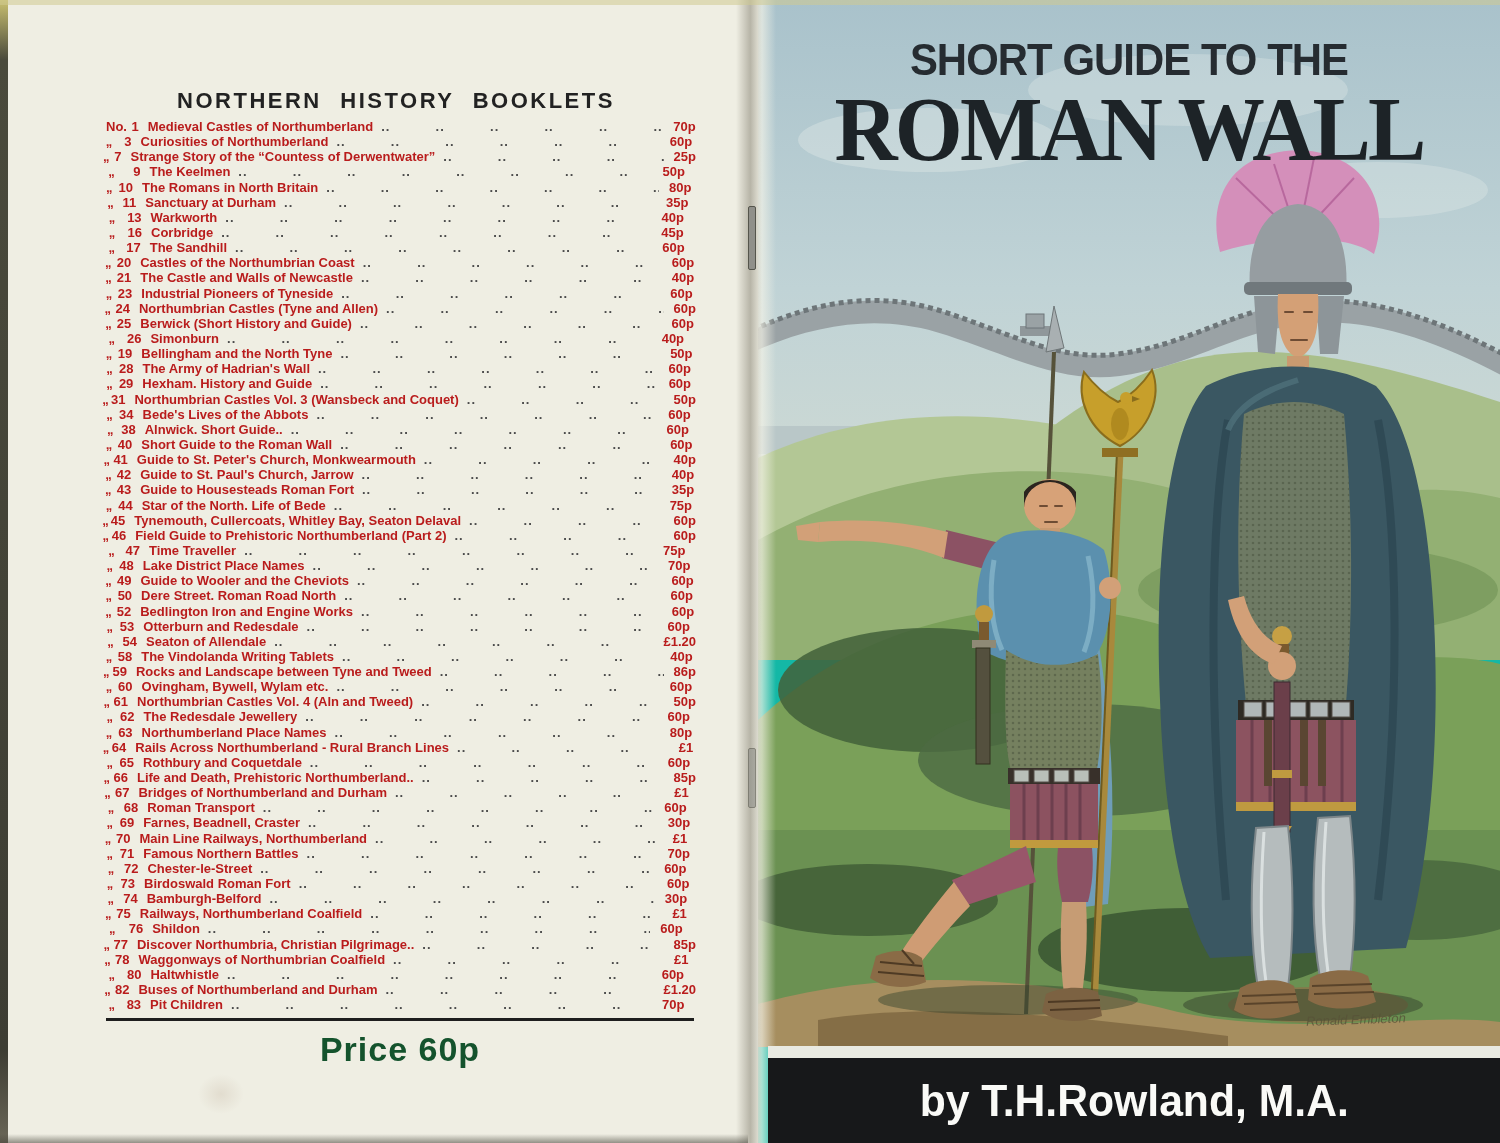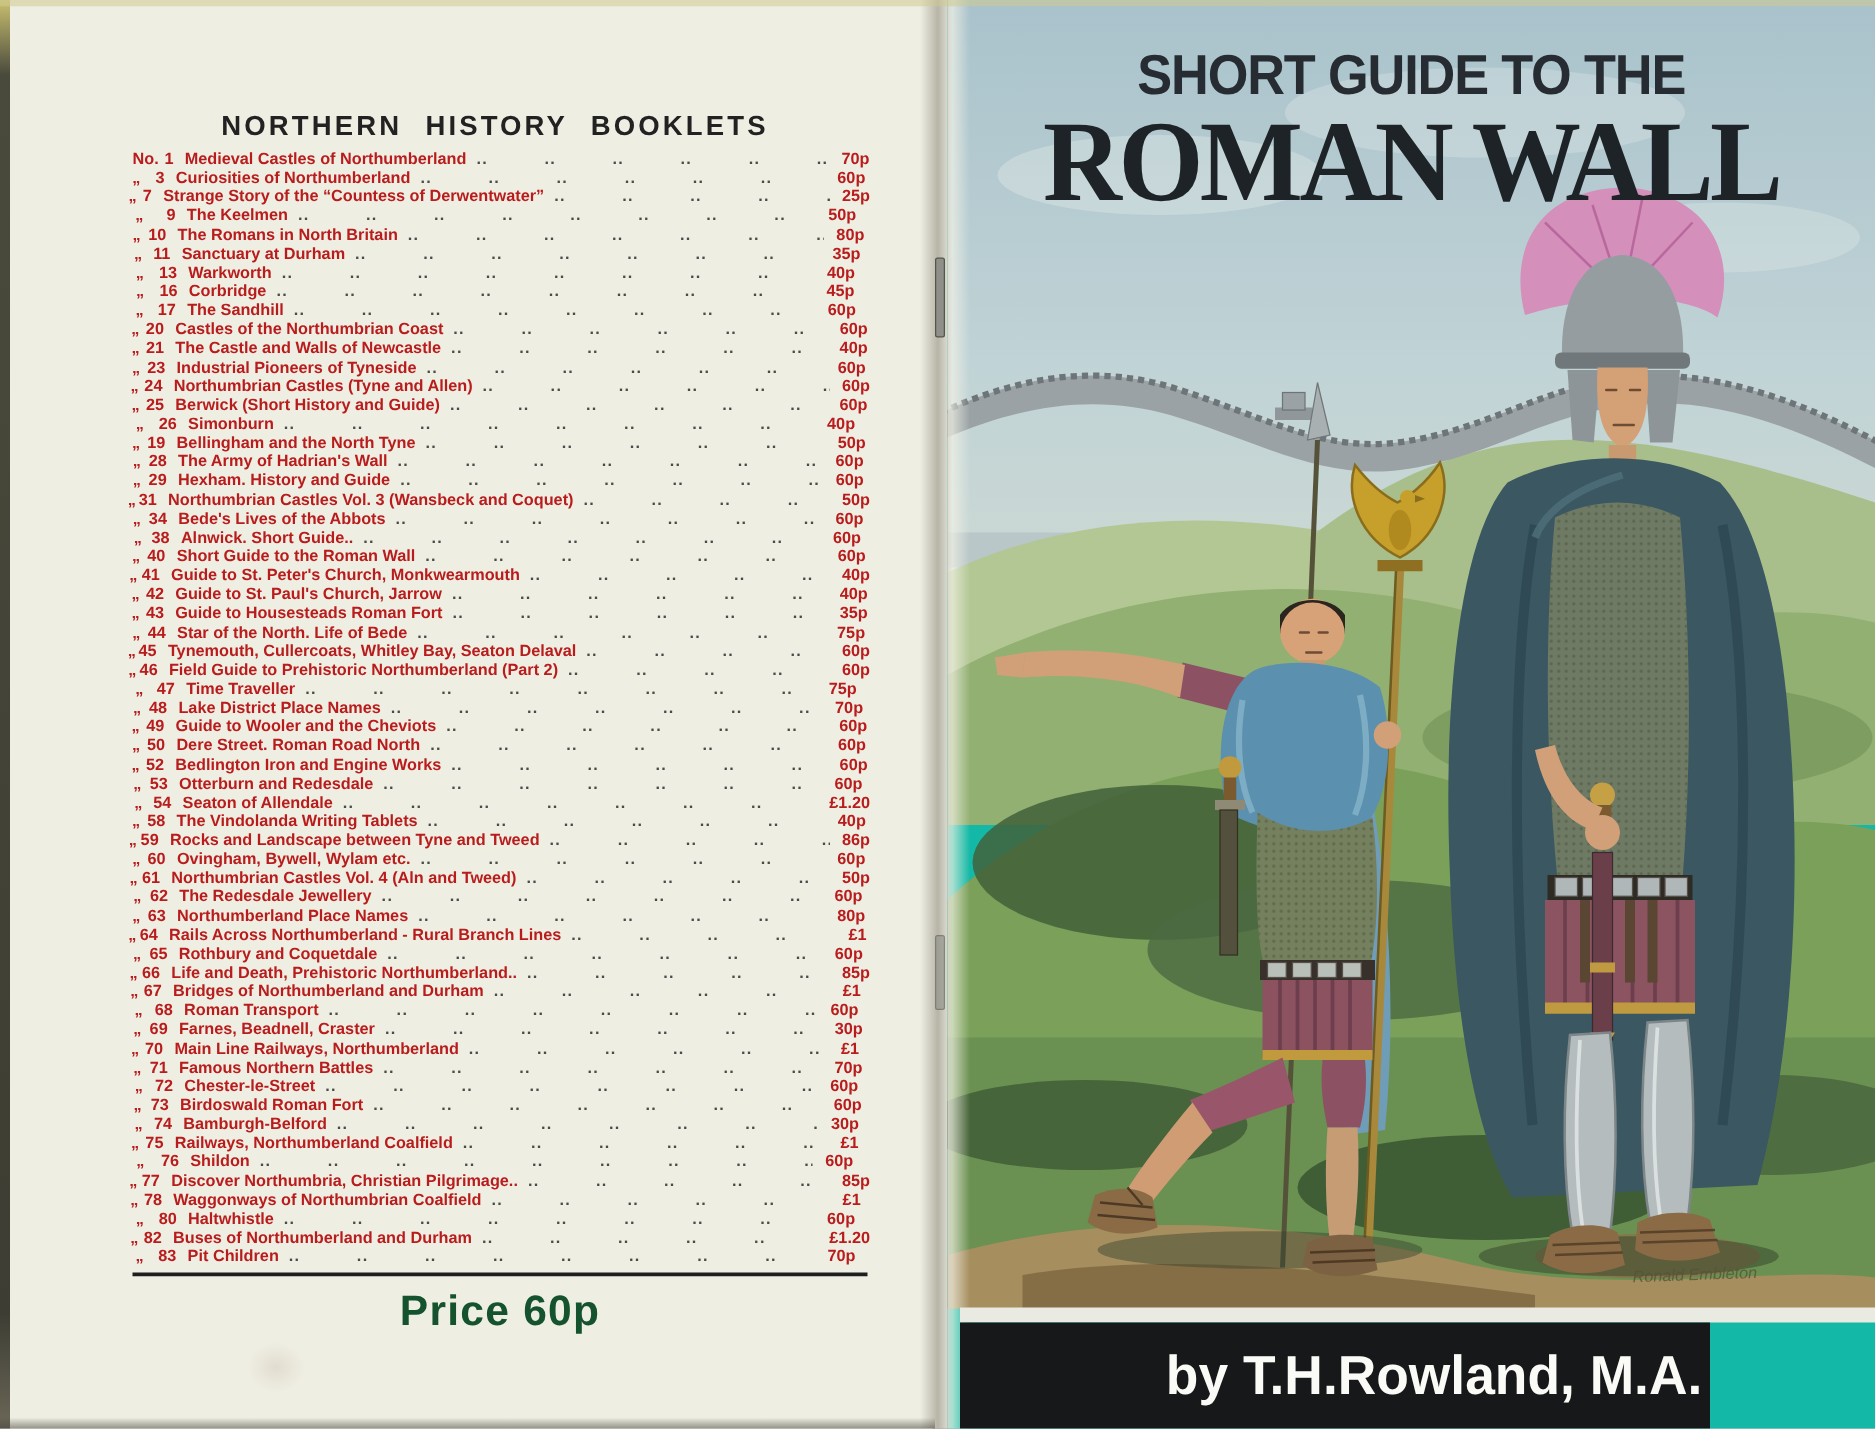--- a/index.html
+++ b/index.html
@@ -46,22 +46,22 @@
   .cover-edge-light{position:absolute;left:0;top:0;width:18px;height:1143px;
     background:linear-gradient(to right,rgba(245,244,232,.85),rgba(245,244,232,0));}
   .cover-title{position:absolute;left:0;top:34px;width:742px;text-align:center;color:#262c31;
     font-size:45px;font-weight:bold;letter-spacing:-1px;transform:scaleX(.93);transform-origin:center top;}
   .cover-title-main{position:absolute;left:0;top:76px;width:742px;text-align:center;color:#1d2327;
     font-family:"Liberation Serif","DejaVu Serif",serif;font-size:92px;font-weight:bold;
     letter-spacing:-3px;transform:scaleX(.95);transform-origin:center top;}
   .artist-sig{position:absolute;left:548px;top:1012px;font-style:italic;font-size:13px;
     color:rgba(88,82,56,.8);transform:rotate(-2deg);}
   .white-strip{position:absolute;left:10px;top:1046px;width:732px;height:12px;background:#e9eae2;}
-  .byline-bar{position:absolute;left:10px;top:1058px;width:600px;height:85px;background:#17181a;
-    display:flex;align-items:center;justify-content:flex-end;}
+  .byline-bar{position:absolute;left:10px;top:1058px;width:732px;height:85px;background:#17181a;
+    display:flex;align-items:center;justify-content:center;}
   .byline{color:#fafaf7;font-size:44px;font-weight:bold;letter-spacing:0;transform:scaleX(.97);}
 </style>
 </head>
 <body>
 
 <div class="scan">
 
   <div class="back-page">
     <div class="smudge"></div>
     <div class="list-head">NORTHERN HISTORY BOOKLETS</div>

